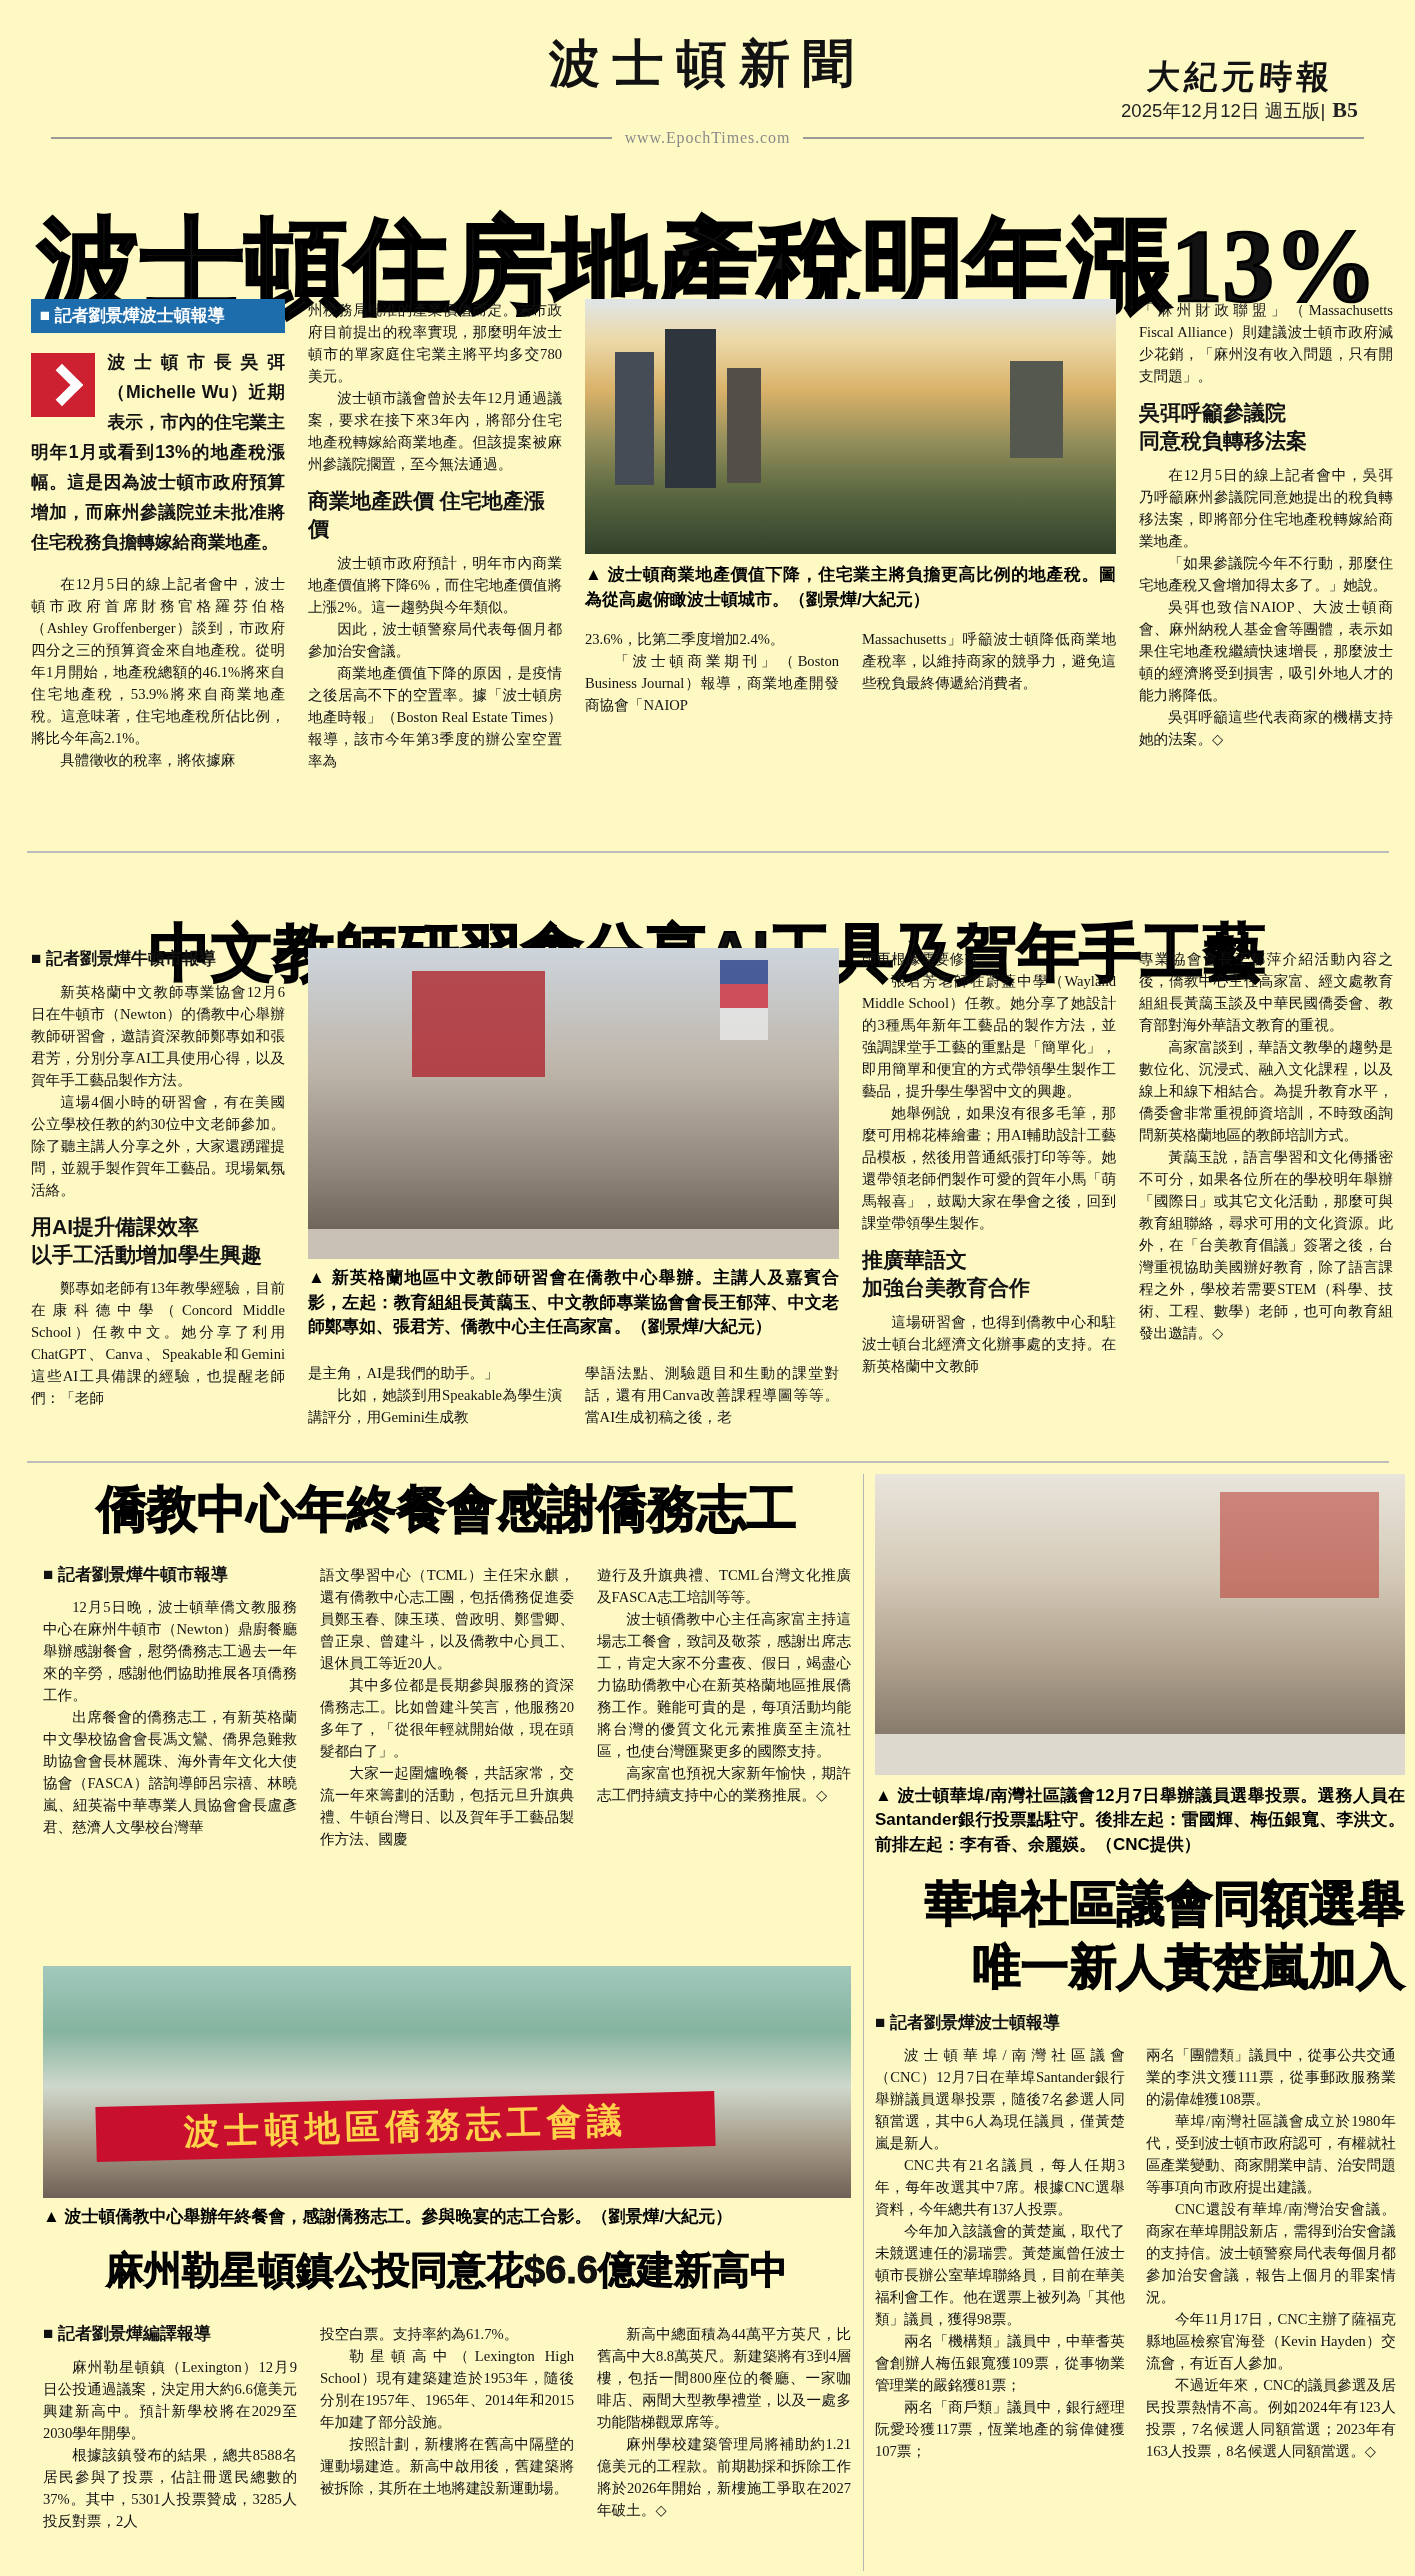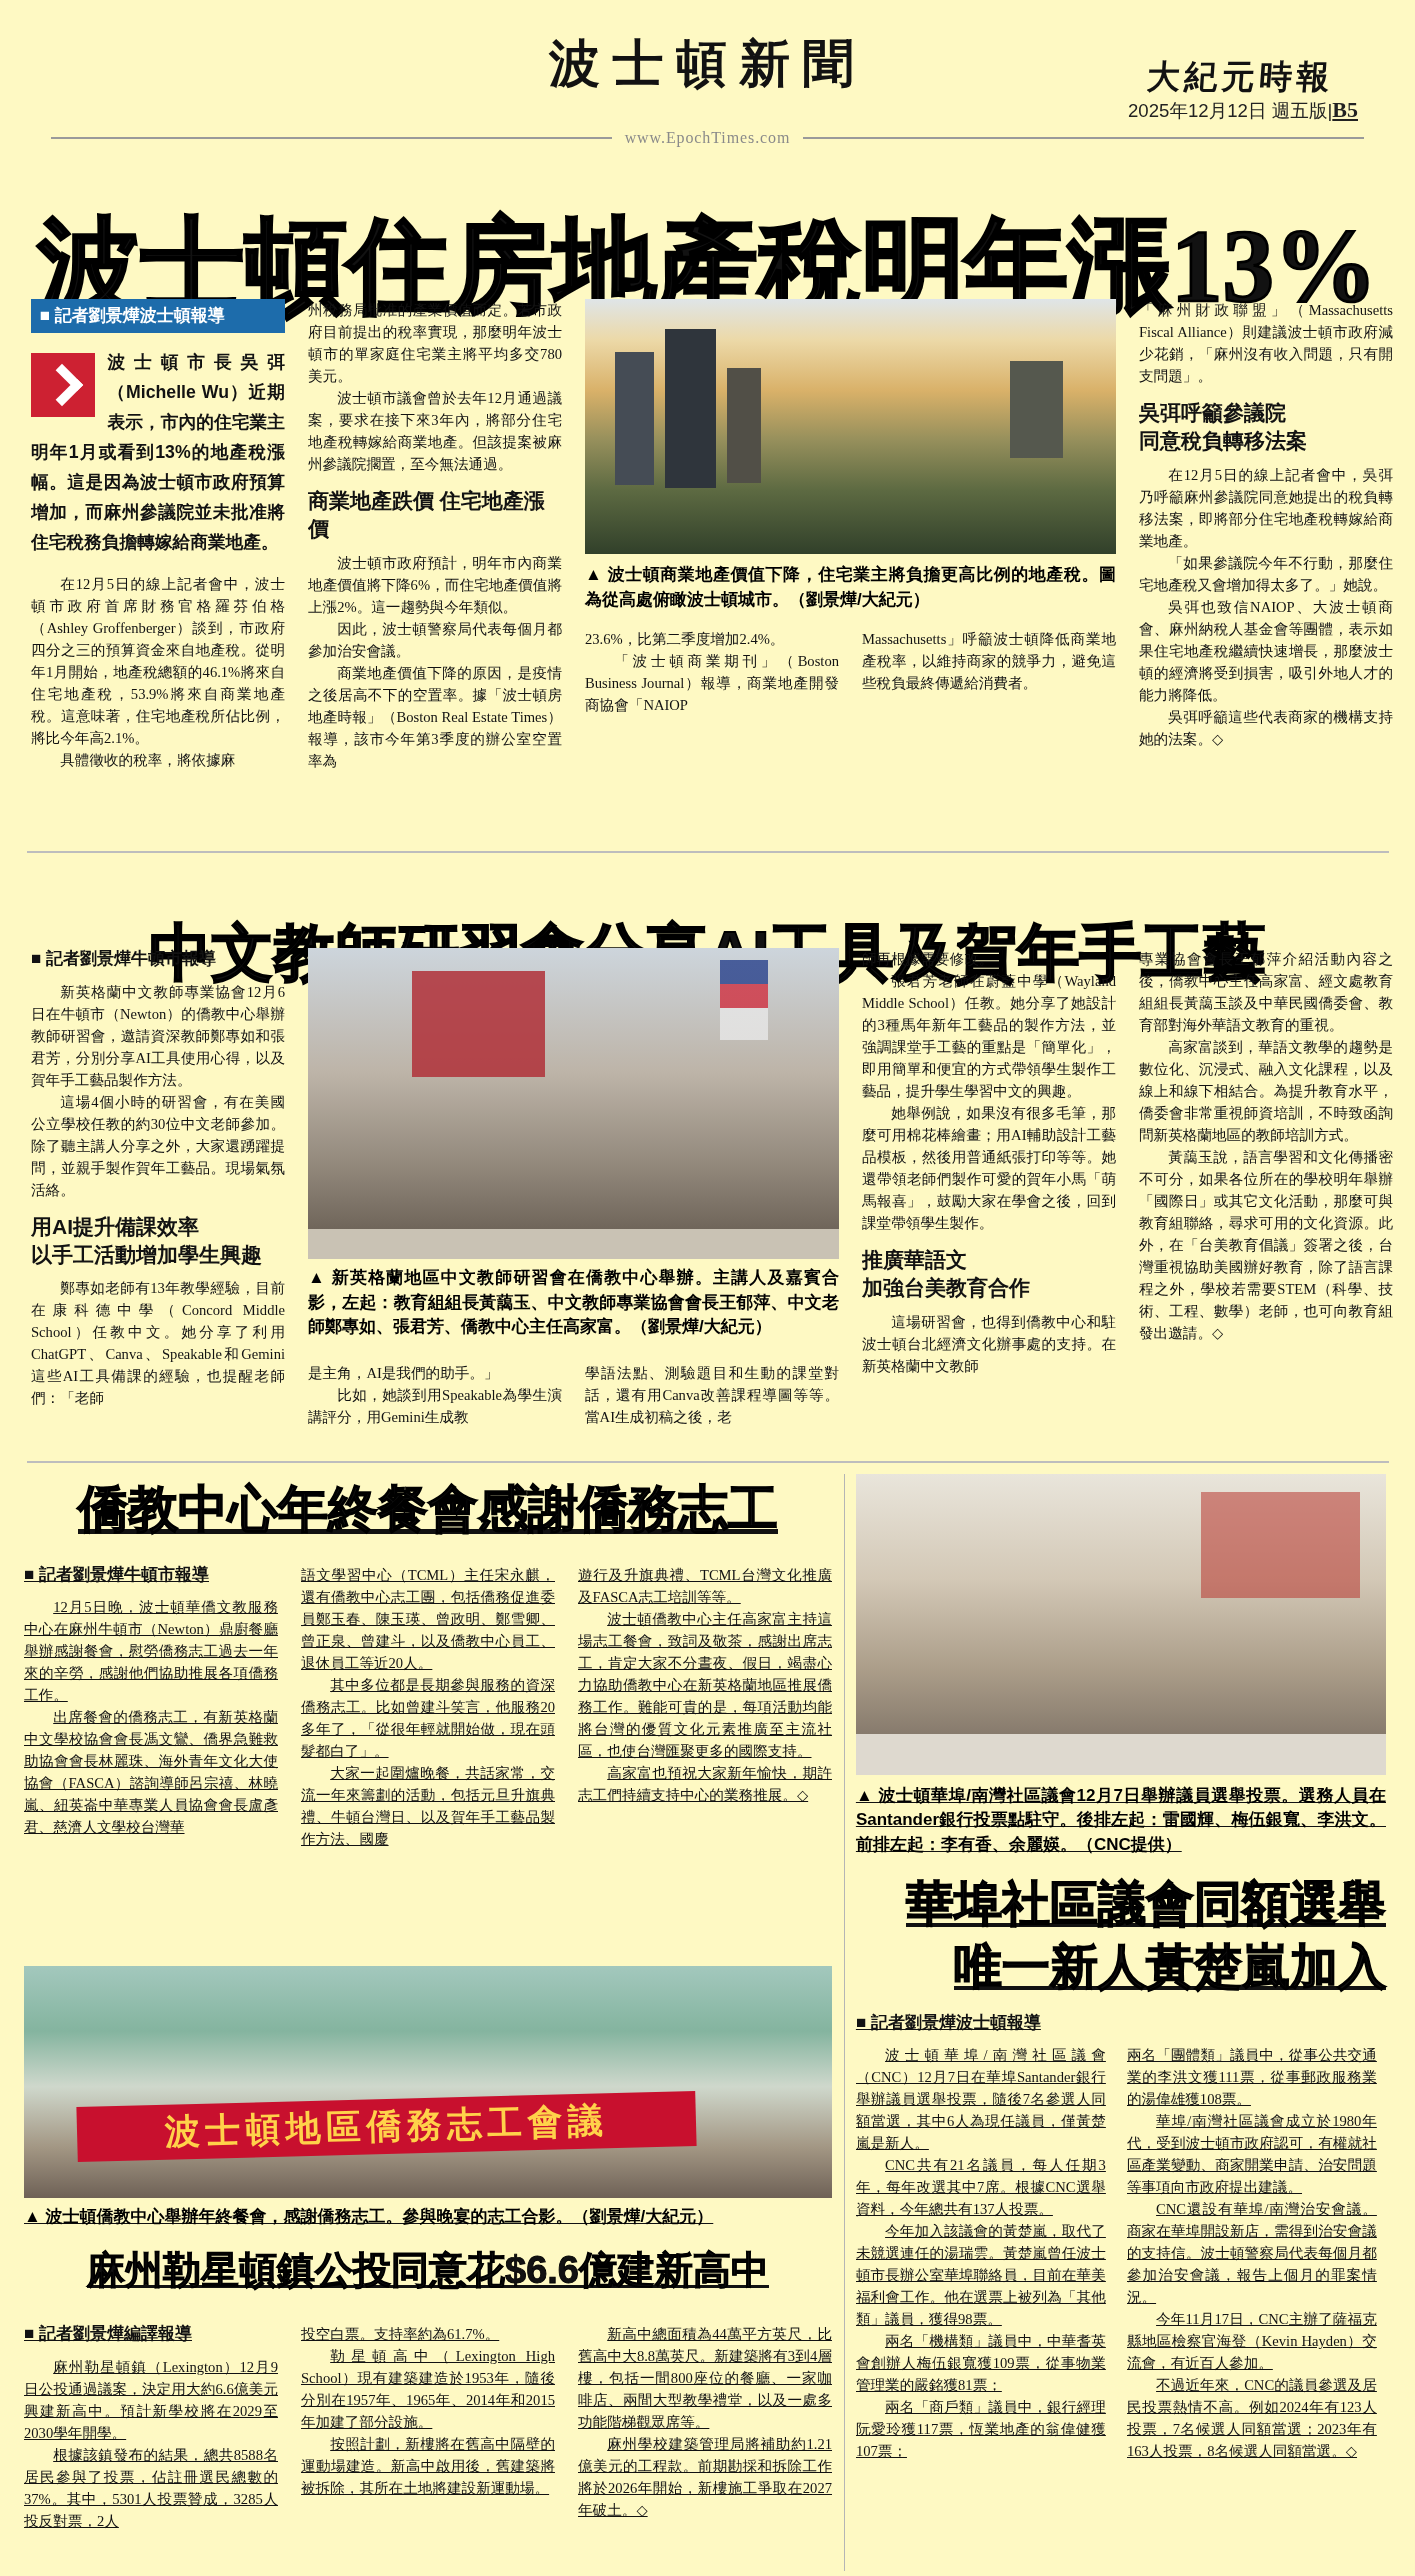--- a/index.html
+++ b/index.html
@@ -5,21 +5,21 @@
   html,body{margin:0;padding:0;background:#e9e9e9;}
   .page{position:relative;width:1415px;height:2576px;background:#fef9c3;margin:0 auto;overflow:hidden;
         font-family:"Liberation Serif","DejaVu Serif",serif;color:#121212;}
   
   .sec-label{position:absolute;top:30px;left:0;width:100%;text-align:center;
       font-family:"Liberation Sans","DejaVu Sans",sans-serif;font-weight:900;font-size:51px;letter-spacing:12.4px;}
   .masthead{position:absolute;top:55px;right:81px;font-weight:900;font-size:33px;letter-spacing:4.4px;
       font-family:"Liberation Serif","DejaVu Serif",serif;transform:skewX(-4deg);}
   .dateline{position:absolute;top:97px;right:57px;font-family:"Liberation Sans","DejaVu Sans",sans-serif;
       font-size:18.6px;color:#222;}
-  .dateline .pgno{font-family:"Liberation Serif","DejaVu Serif",serif;font-weight:900;font-size:22px;text-decoration:underline;}
+  .dateline .pgno{font-family:"Liberation Serif","DejaVu Serif",serif;font-weight:900;font-size:22px;margin-left:7px;}
   .epoch-rule{position:absolute;top:129px;left:51px;width:1313px;display:flex;align-items:center;gap:12.4px;}
   .epoch-rule .ln{flex:1;height:2.7px;background:#9a9a9a;}
   .epoch-rule .web{color:#8a8a8a;font-size:16px;letter-spacing:0.9px;font-family:"Liberation Serif",serif;}
   .bt{font-size:14.6px;line-height:22px;text-align:justify;}
   .bt p{margin:0;text-indent:2em;}
   .bt p.cont{text-indent:0;}
   .byline{font-family:"Liberation Sans","DejaVu Sans",sans-serif;font-weight:800;font-size:17px;margin:0 0 10.6px;}
   .byline-blue{background:#1d6cab;color:#fff;font-family:"Liberation Sans","DejaVu Sans",sans-serif;
       font-weight:800;font-size:17px;padding:6.2px 8.8px;margin:0 0 14px;}
   .subhead{font-family:"Liberation Sans","DejaVu Sans",sans-serif;font-weight:900;font-size:21px;
@@ -52,21 +52,21 @@
   .a2-cols{position:absolute;top:948px;left:31px;width:1362px;height:506px;display:flex;gap:23px;}
   .a2-photo{position:absolute;left:277px;top:0;width:531px;height:311px;overflow:hidden;
       background:linear-gradient(180deg,#cdd5dc 0%,#bdb4a8 40%,#92887b 70%,#5f554b 100%);}
   .deco-red{position:absolute;left:104px;top:23px;width:133px;height:106px;background:#b03038;opacity:.85;}
   .deco-flag{position:absolute;right:71px;top:12.4px;width:48px;height:80px;
       background:linear-gradient(180deg,#27408b 30%,#d03040 30%,#d03040 60%,#e8e8e8 60%);opacity:.8;}
   .deco-table{position:absolute;left:0;bottom:0;width:100%;height:30px;background:#c9c2b4;}
   .a2-cap{position:absolute;left:277px;top:318px;width:531px;}
   .pad-a2{padding-top:414px;}
   
-  .bottom{position:absolute;top:1474px;left:24px;width:1362px;height:1097px;display:flex;text-decoration:underline;}
+  .bottom{position:absolute;top:1474px;left:43px;width:1362px;height:1097px;display:flex;}
   .b-left{flex:0 0 808px;width:808px;}
   .vdiv{flex:0 0 0.9px;width:0.9px;background:#b5b5b5;margin:0 11.5px;}
   .b-right{flex:1;min-width:0;}
   .a3-headline{font-family:"Liberation Sans","DejaVu Sans",sans-serif;font-weight:900;font-size:50px;
       text-align:center;margin:1.8px 0 21px;-webkit-text-stroke:1.3px #000;}
   .a3-cols{display:flex;gap:23px;height:395px;overflow:hidden;}
   .a3-photo{position:relative;width:808px;height:232px;margin-top:7px;overflow:hidden;
       background:linear-gradient(180deg,#a3c8bd 0%,#84b49f 28%,#cfd8cc 52%,#a39784 78%,#6e6156 100%);}
   .banner{position:absolute;left:53px;top:133px;width:619px;height:55px;background:#c8102e;
       transform:rotate(-1.5deg);display:flex;align-items:center;justify-content:center;}

